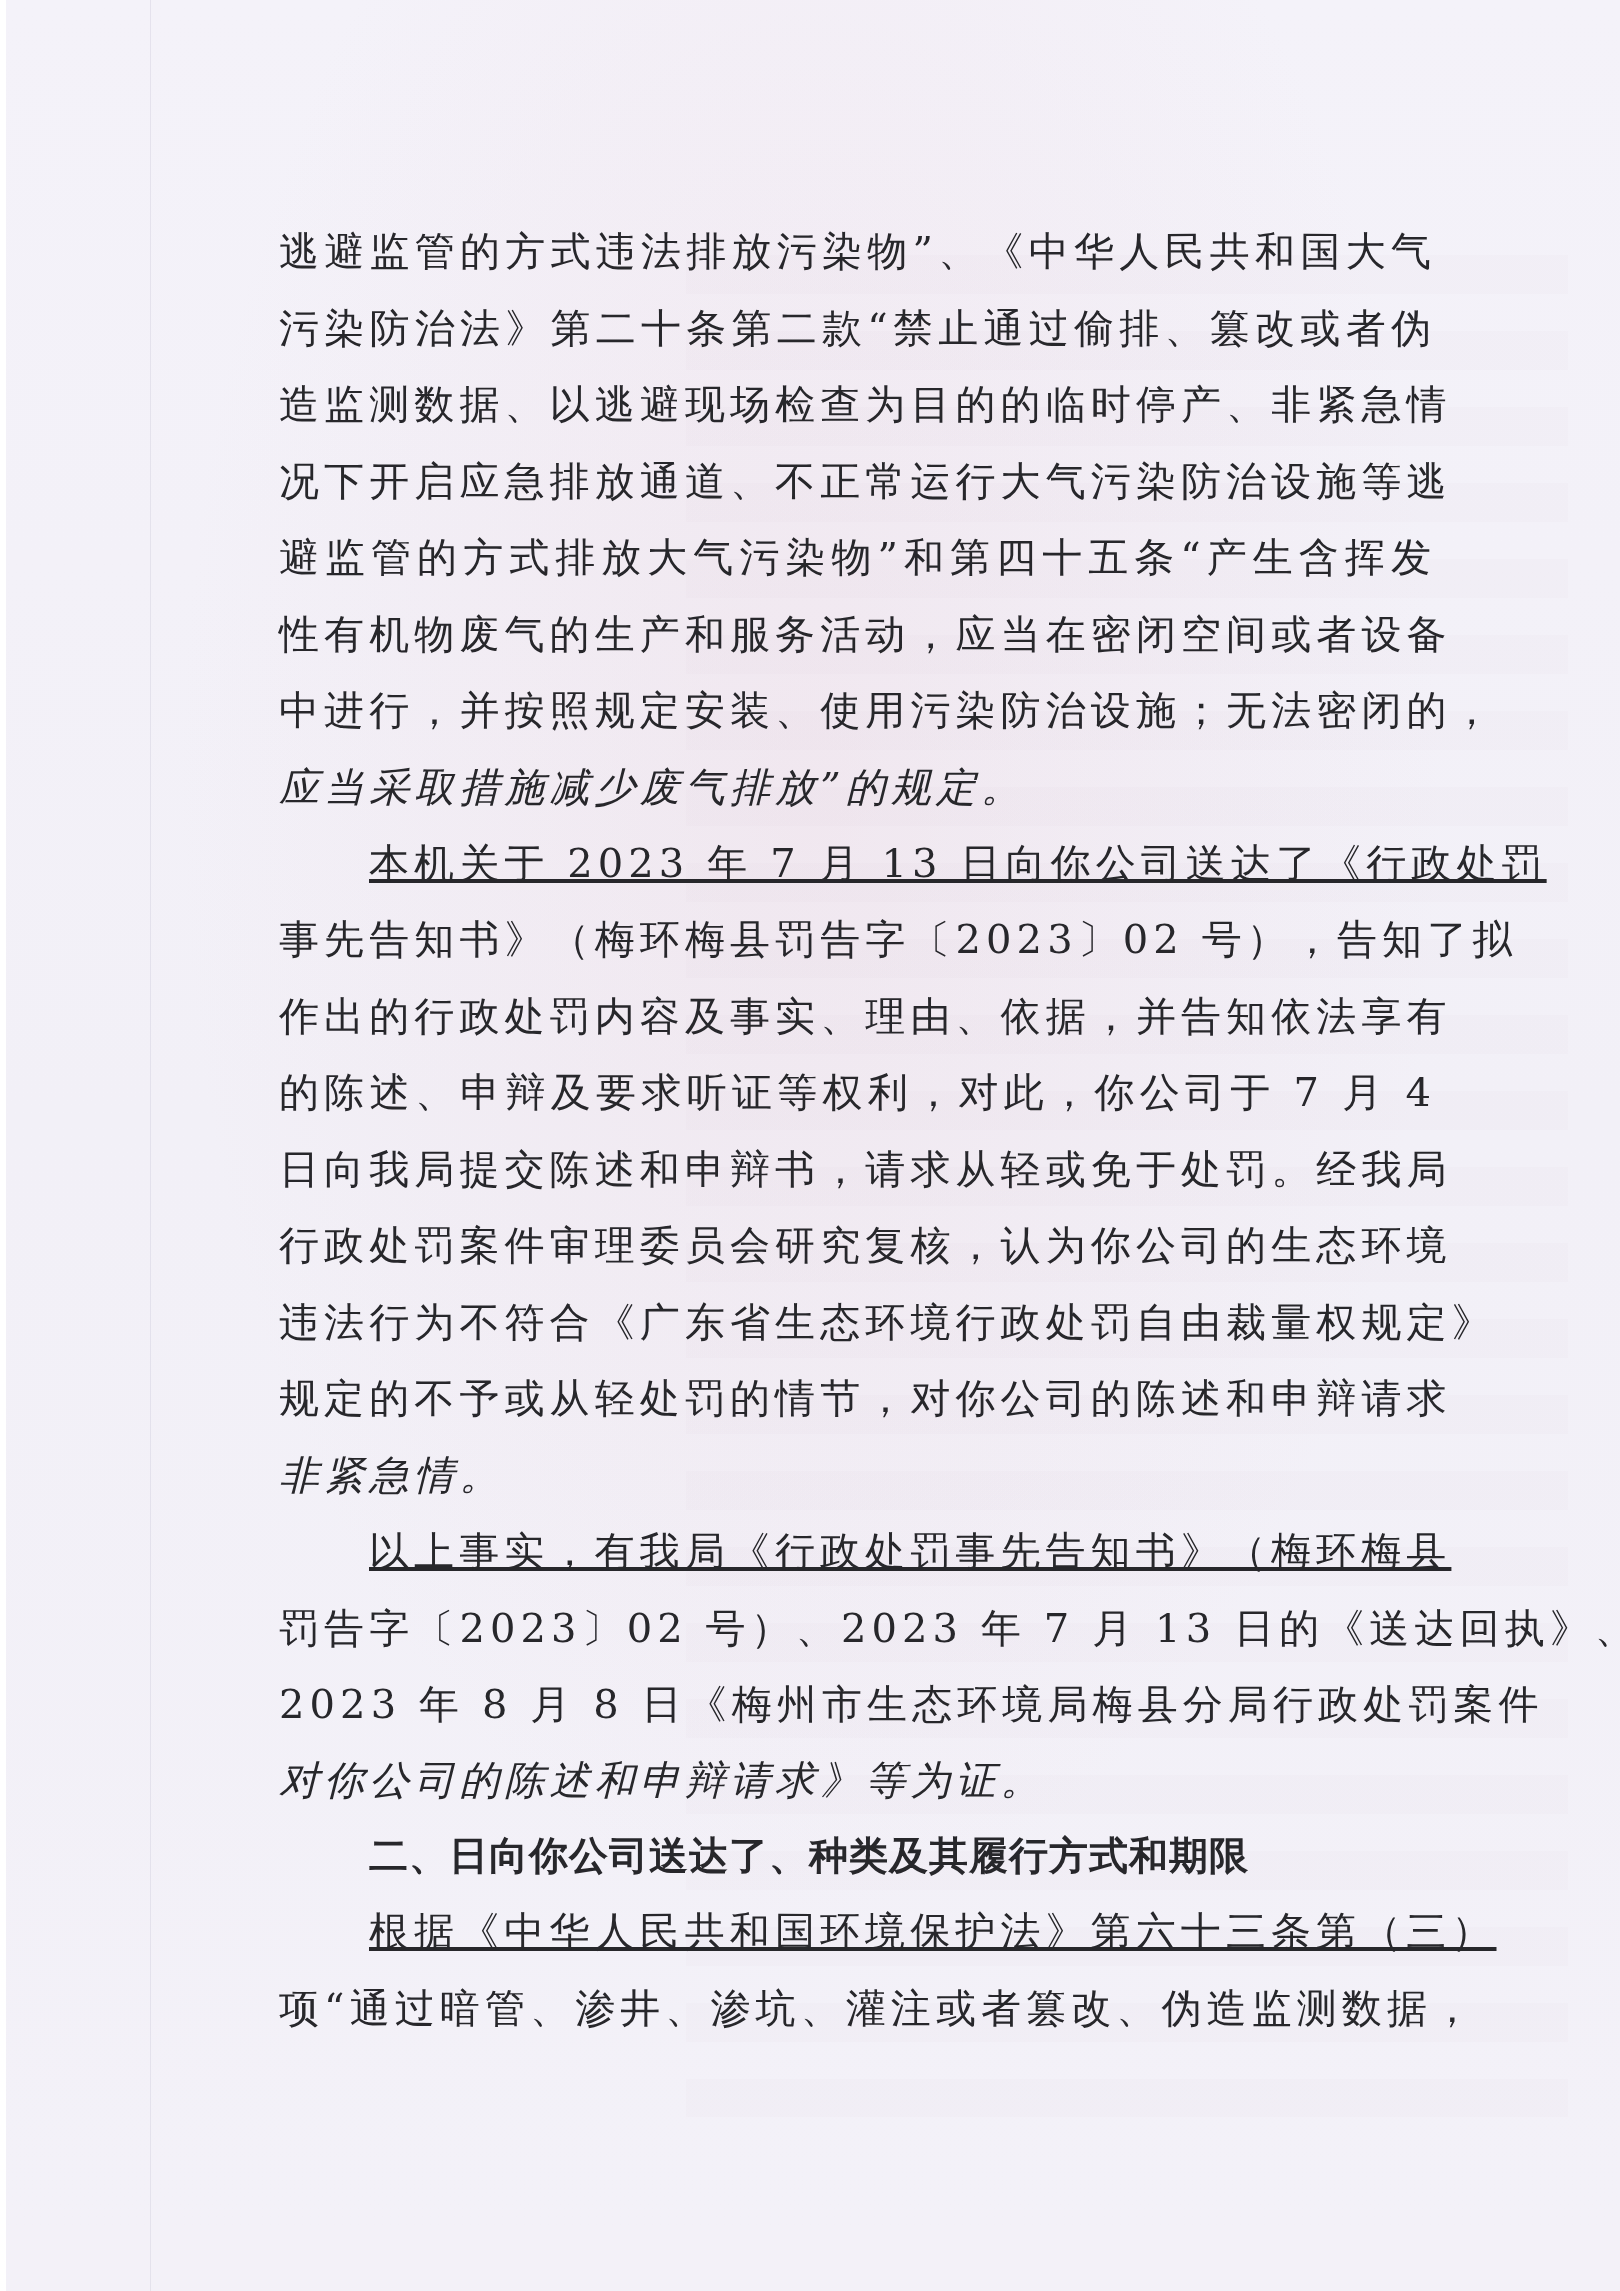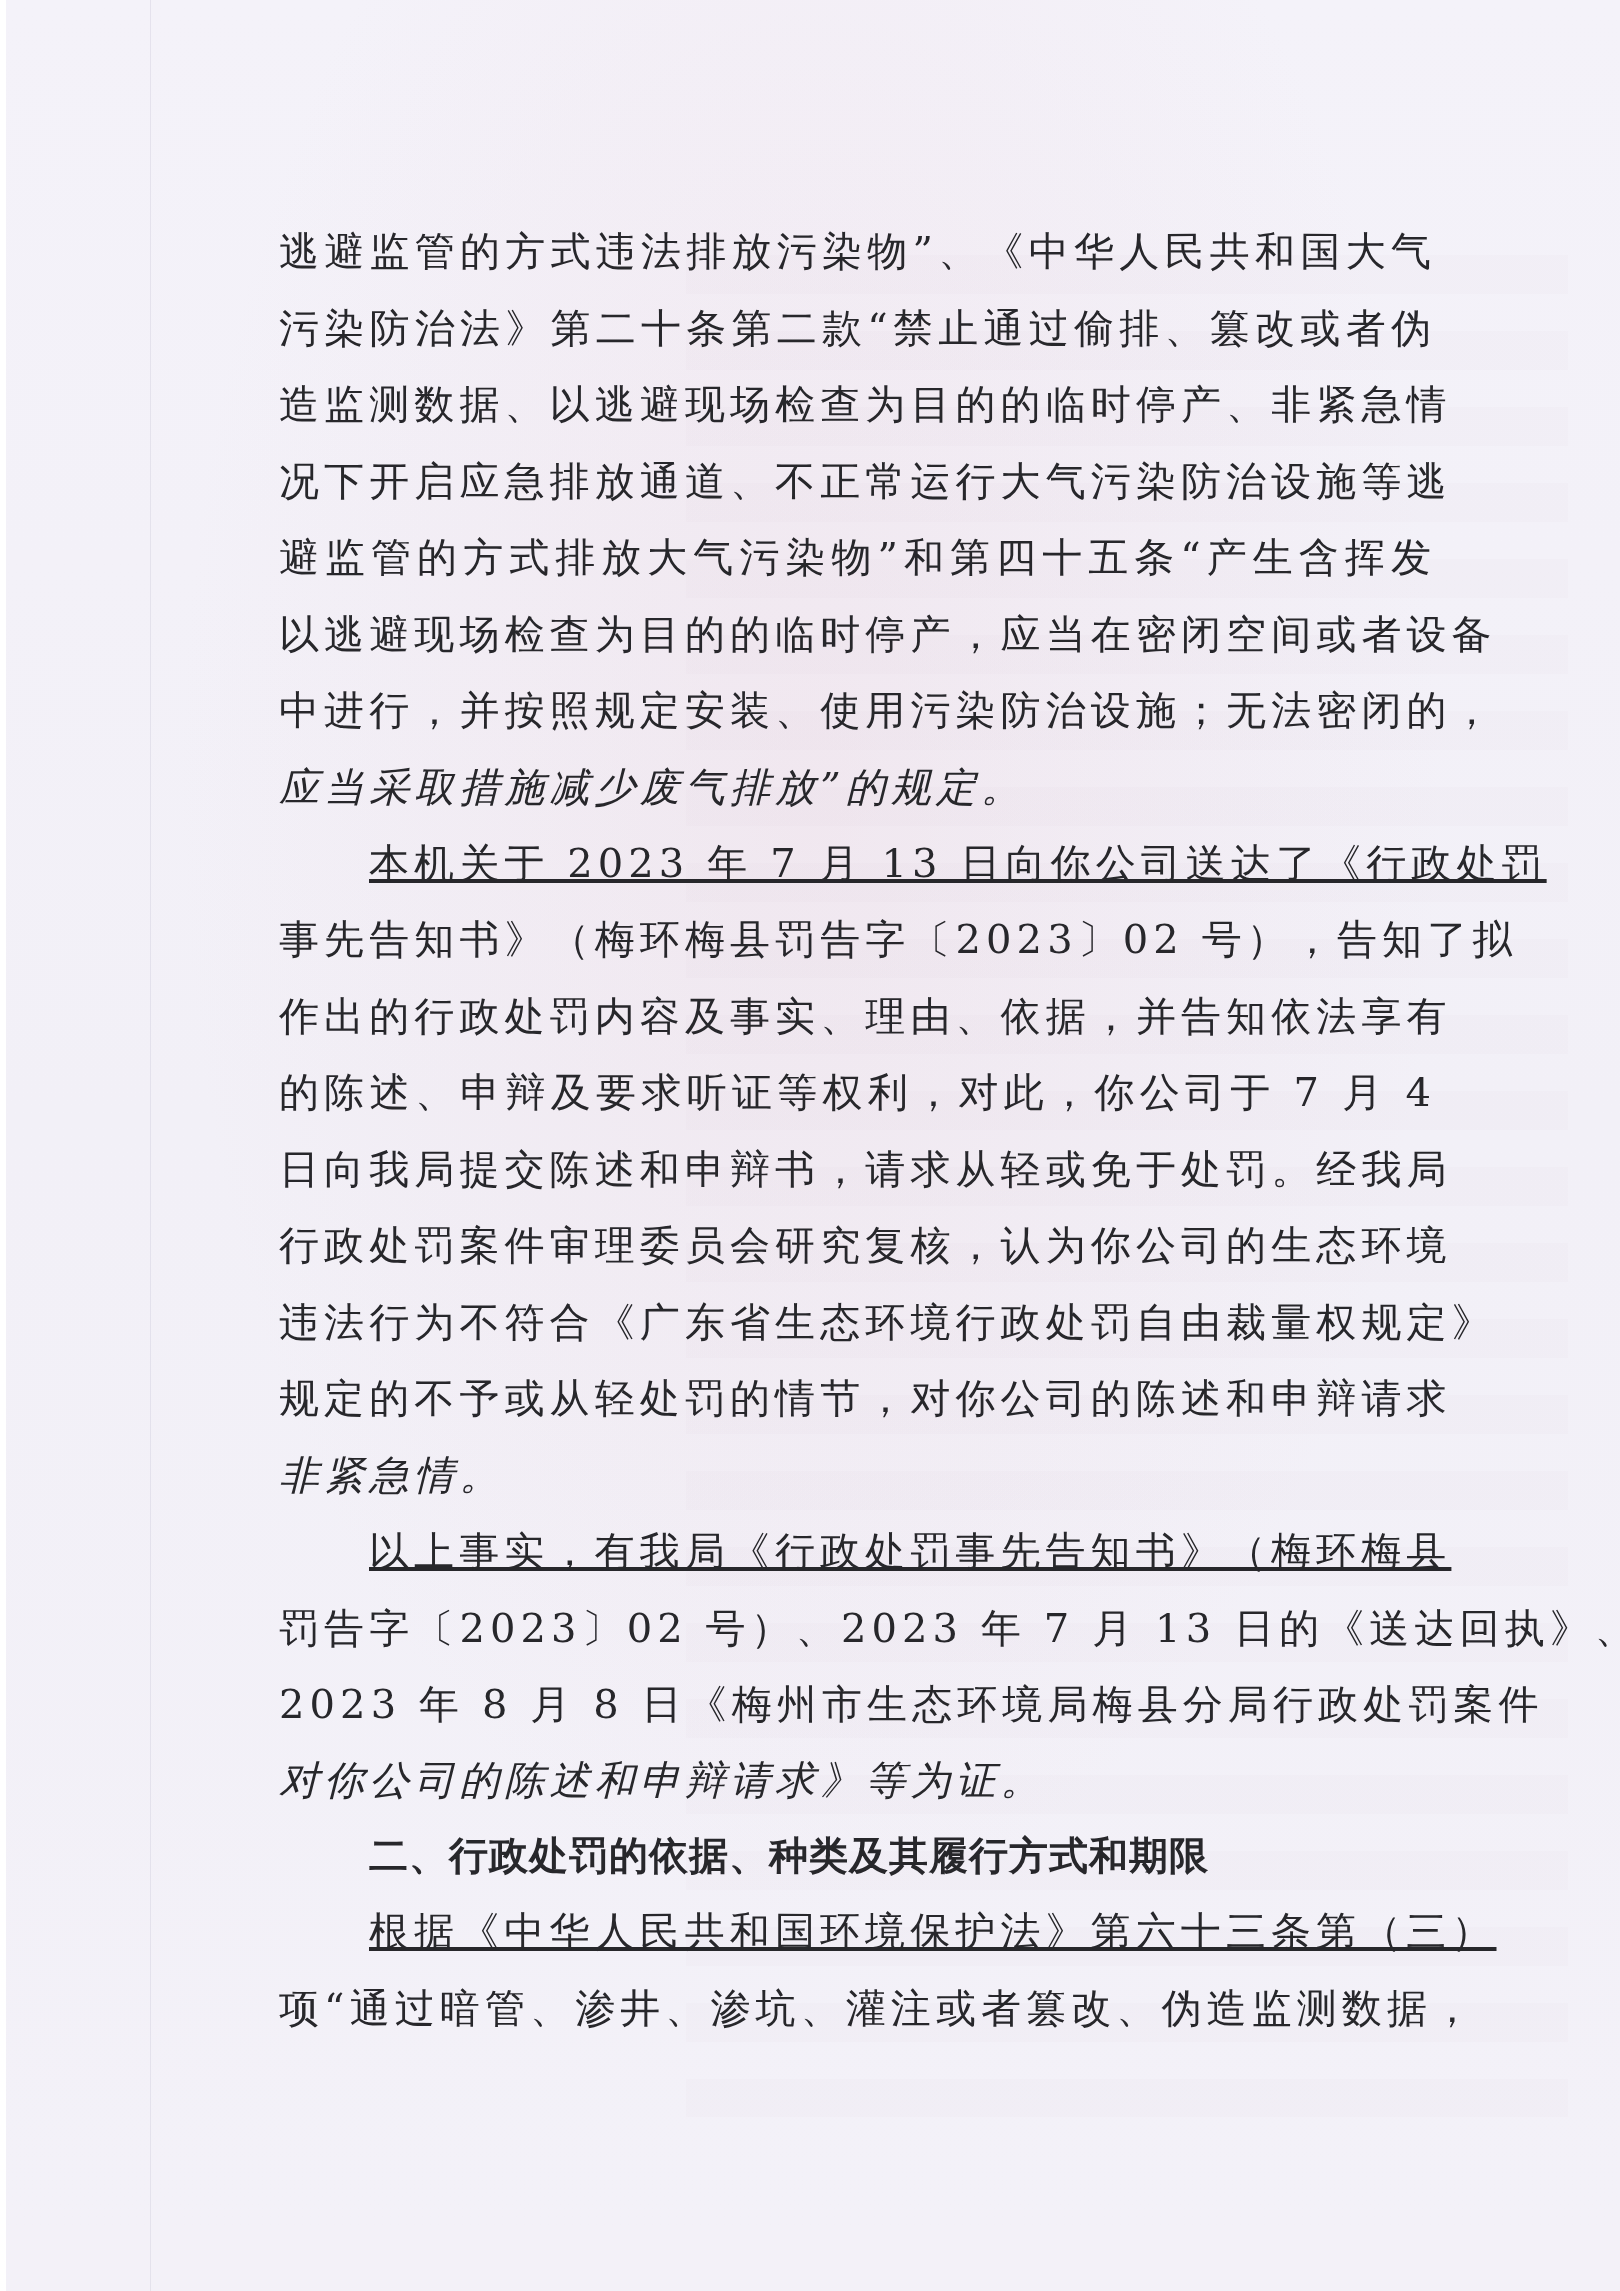--- a/index.html
+++ b/index.html
@@ -96,38 +96,38 @@
   <div class="scan-edge"></div>
   <div class="fold-line"></div>
   <div class="show-through"></div>
 
   <div class="body-text">
     <div class="line" style="top:227px">逃避监管的方式违法排放污染物”、《中华人民共和国大气</div>
     <div class="line" style="top:304px">污染防治法》第二十条第二款“禁止通过偷排、篡改或者伪</div>
     <div class="line" style="top:380px">造监测数据、以逃避现场检查为目的的临时停产、非紧急情</div>
     <div class="line" style="top:457px">况下开启应急排放通道、不正常运行大气污染防治设施等逃</div>
     <div class="line" style="top:533px">避监管的方式排放大气污染物”和第四十五条“产生含挥发</div>
-    <div class="line" style="top:610px">以逃避现场检查为目的的临时停产，应当在密闭空间或者设备</div>
+    <div class="line" style="top:610px">性有机物废气的生产和服务活动，应当在密闭空间或者设备</div>
     <div class="line" style="top:686px">中进行，并按照规定安装、使用污染防治设施；无法密闭的，</div>
     <div class="line last" style="top:763px">应当采取措施减少废气排放”的规定。</div>
 
     <div class="line indent" style="top:839px">本机关于 2023 年 7 月 13 日向你公司送达了《行政处罚</div>
     <div class="line" style="top:915px">事先告知书》（梅环梅县罚告字〔2023〕02 号），告知了拟</div>
     <div class="line" style="top:992px">作出的行政处罚内容及事实、理由、依据，并告知依法享有</div>
     <div class="line" style="top:1068px">的陈述、申辩及要求听证等权利，对此，你公司于 7 月 4</div>
     <div class="line" style="top:1145px">日向我局提交陈述和申辩书，请求从轻或免于处罚。经我局</div>
     <div class="line" style="top:1221px">行政处罚案件审理委员会研究复核，认为你公司的生态环境</div>
     <div class="line" style="top:1298px">违法行为不符合《广东省生态环境行政处罚自由裁量权规定》</div>
     <div class="line" style="top:1374px">规定的不予或从轻处罚的情节，对你公司的陈述和申辩请求</div>
     <div class="line last" style="top:1451px">非紧急情。</div>
 
     <div class="line indent" style="top:1527px">以上事实，有我局《行政处罚事先告知书》（梅环梅县</div>
     <div class="line" style="top:1604px">罚告字〔2023〕02 号）、2023 年 7 月 13 日的《送达回执》、</div>
     <div class="line" style="top:1680px">2023 年 8 月 8 日《梅州市生态环境局梅县分局行政处罚案件</div>
     <div class="line last" style="top:1756px">对你公司的陈述和申辩请求》等为证。</div>
 
-    <div class="line heading" style="top:1831px">二、行政处罚的依据、种类及其履行方式和期限</div>
+    <div class="line heading" style="top:1831px">二、日向你公司送达了、种类及其履行方式和期限</div>
 
     <div class="line indent" style="top:1907px">根据《中华人民共和国环境保护法》第六十三条第（三）</div>
     <div class="line" style="top:1984px">项“通过暗管、渗井、渗坑、灌注或者篡改、伪造监测数据，</div>
   </div>
 </div>
 
 
 </body></html>

